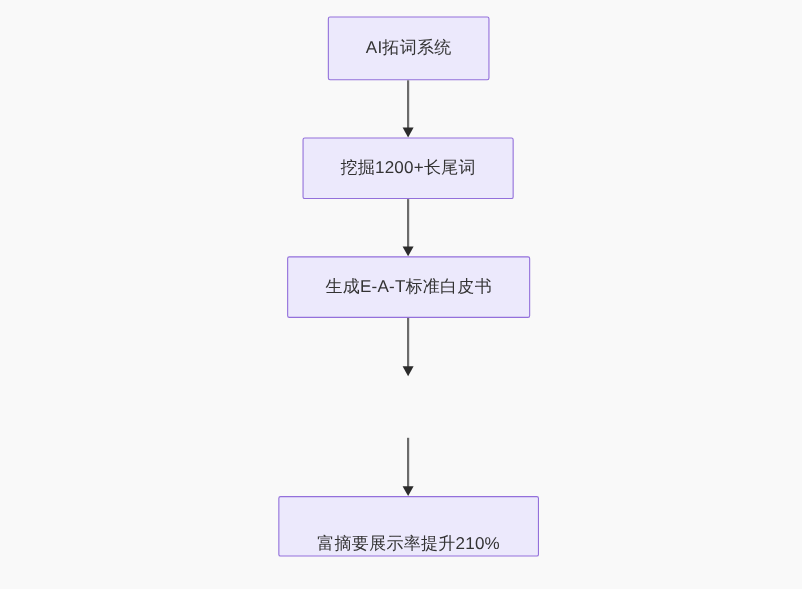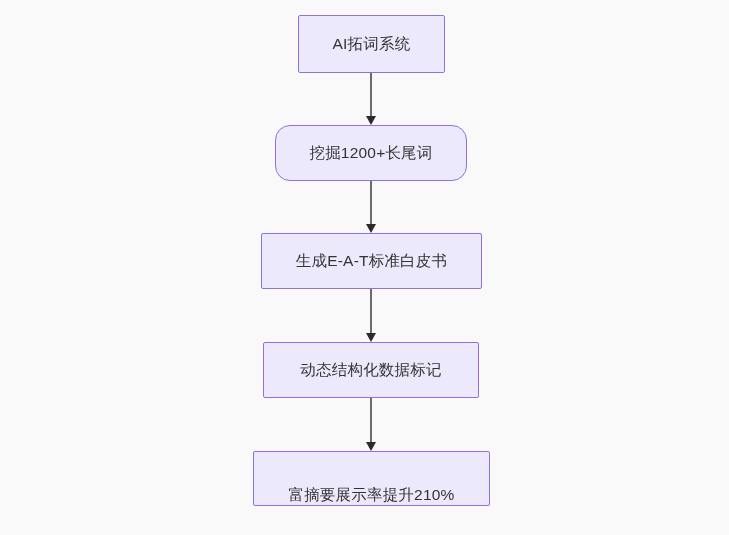--- a/index.html
+++ b/index.html
@@ -29,21 +29,21 @@
     font-size: 15.5px;
     line-height: 1.2;
     letter-spacing: 0.2px;
     display: flex;
     align-items: center;
     justify-content: center;
     text-align: center;
     white-space: nowrap;
   }
   .node-1 { left: 298px; top: 15px;  width: 147px; height: 58px; }
-  .node-2 { left: 275px; top: 125px; width: 192px; height: 56px; border-radius: 15px; }
+  .node-2 { left: 275px; top: 125px; width: 192px; height: 56px; }
   .node-3 { left: 261px; top: 233px; width: 221px; height: 56px; }
   .node-4 { left: 263px; top: 342px; width: 216px; height: 56px; }
   .node-5 { left: 253px; top: 451px; width: 237px; height: 55px; align-items: flex-end; }
 
   .edge {
     position: absolute;
     left: 370px;
     width: 2px;
     background: #6b6b6b;
   }
@@ -85,23 +85,20 @@
   <div class="edge edge-2"></div>
   <div class="arrowhead arrowhead-2"></div>
 
   <div class="node node-3">
     <span>生成E-A-T标准白皮书</span>
   </div>
 
   <div class="edge edge-3"></div>
   <div class="arrowhead arrowhead-3"></div>
 
-  <div class="node node-4">
-    <span>动态结构化数据标记</span>
-  </div>
 
   <div class="edge edge-4"></div>
   <div class="arrowhead arrowhead-4"></div>
 
   <div class="node node-5">
     <span>富摘要展示率提升210%</span>
   </div>
 
 </div>
 

